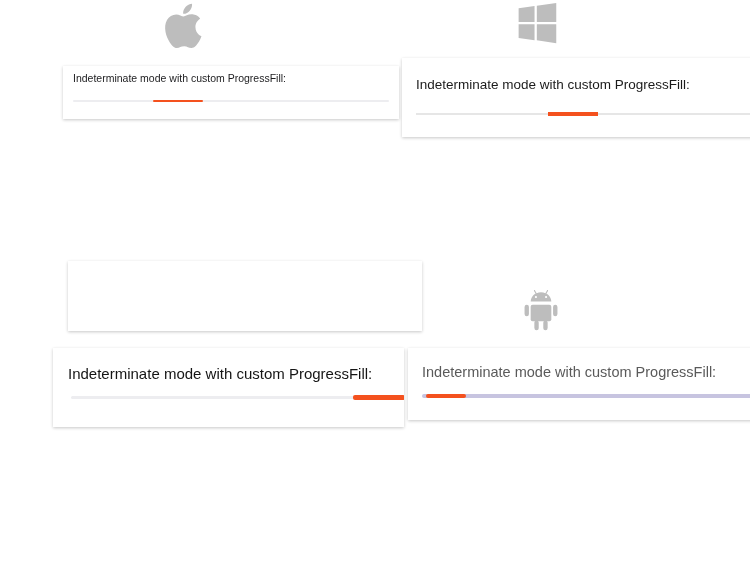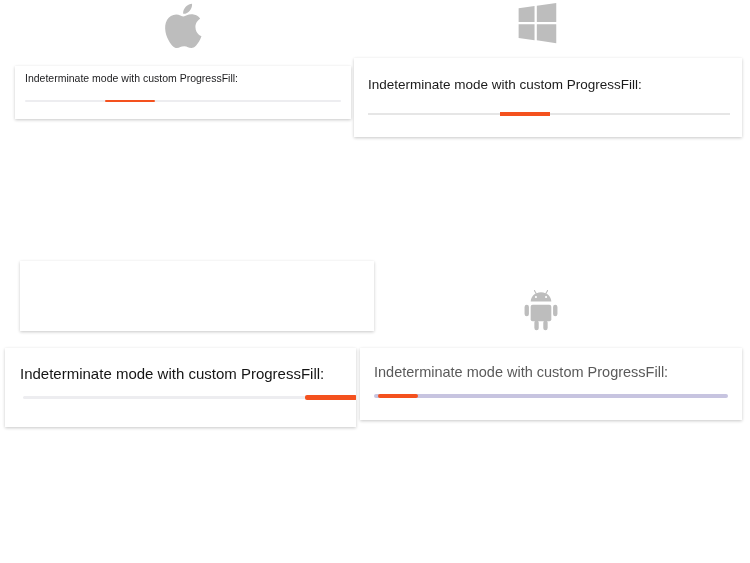--- a/index.html
+++ b/index.html
@@ -22,20 +22,21 @@
 
   #apple-icon { left: 163px; top: 0px; }
   #windows-icon { left: 515px; top: 2px; }
   #android-icon { left: 519px; top: 289px; }
 
   .panel {
     position: absolute;
     background: #ffffff;
     box-sizing: border-box;
     overflow: hidden;
+    margin-left: 48px;
   }
 
   
   #panel-ios {
     left: 15px;
     top: 66px;
     width: 336px;
     height: 53px;
     box-shadow: 0 1px 3px rgba(0,0,0,0.22);
   }

